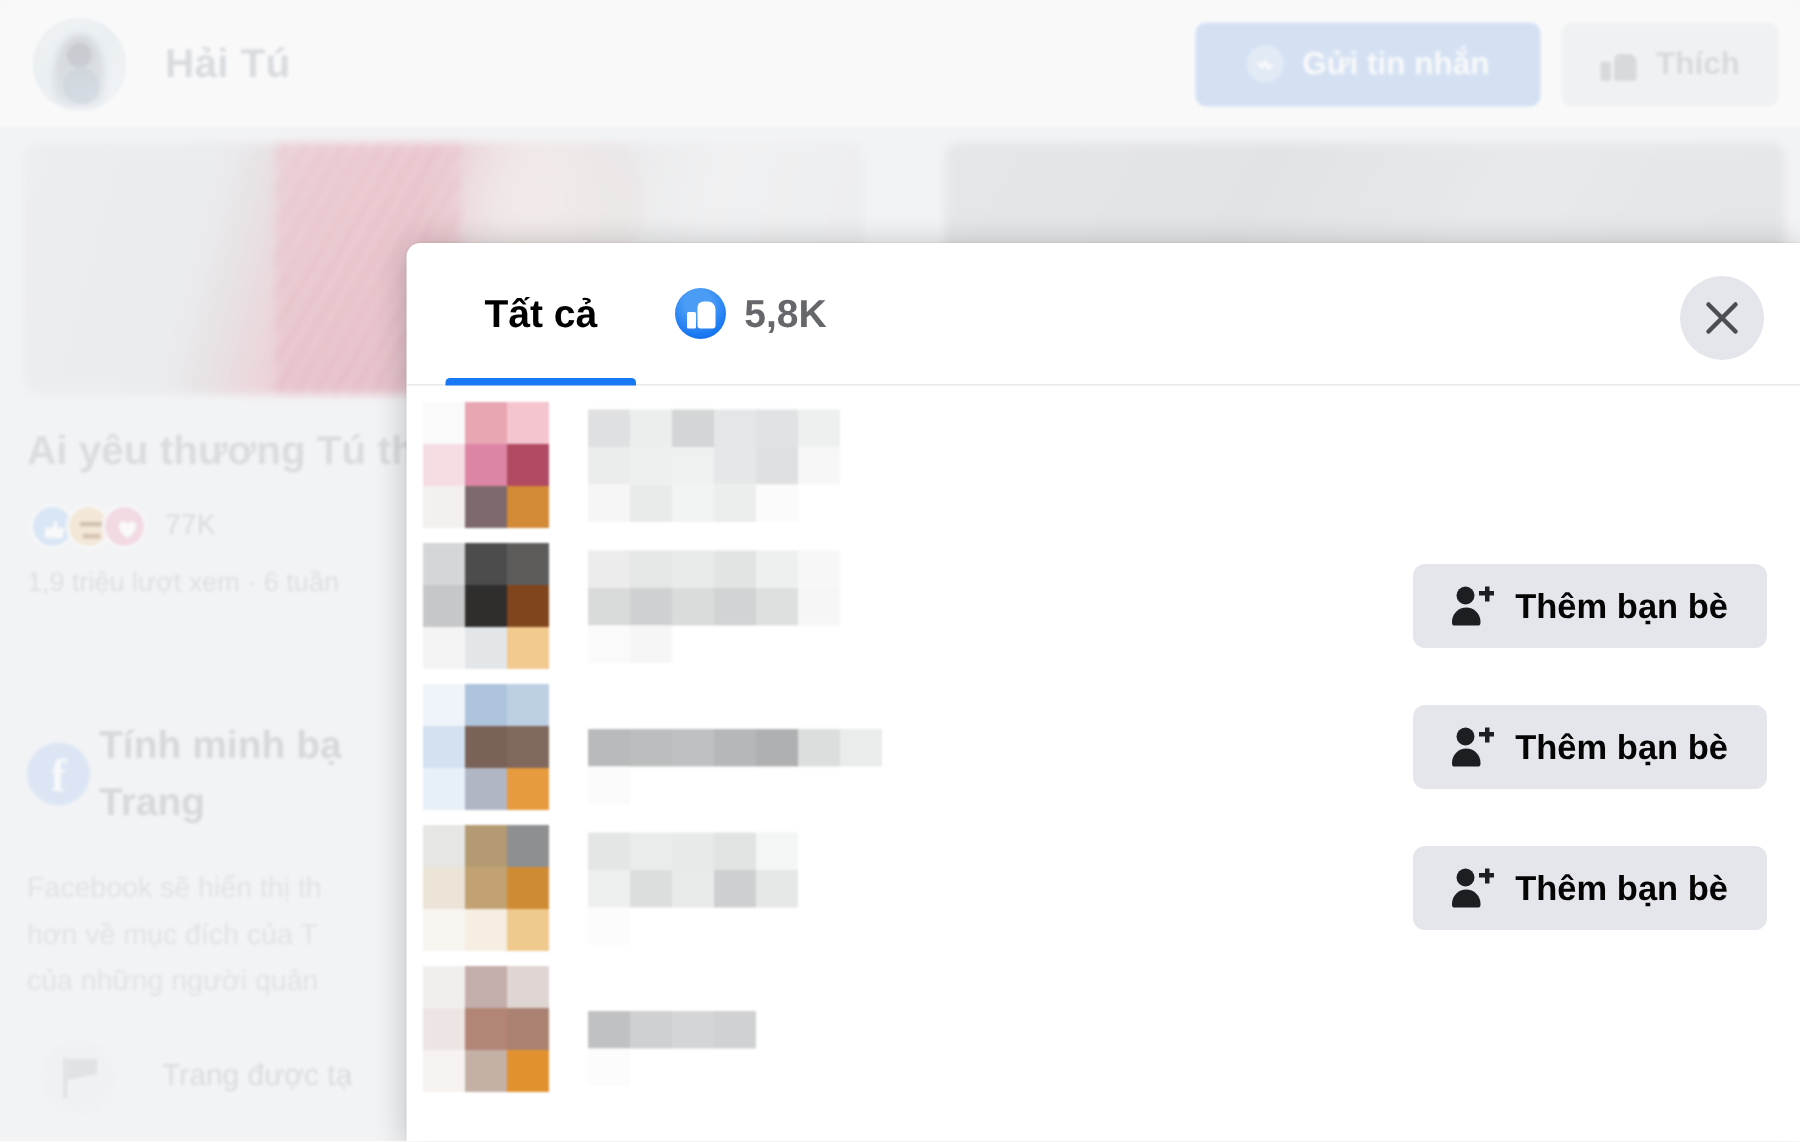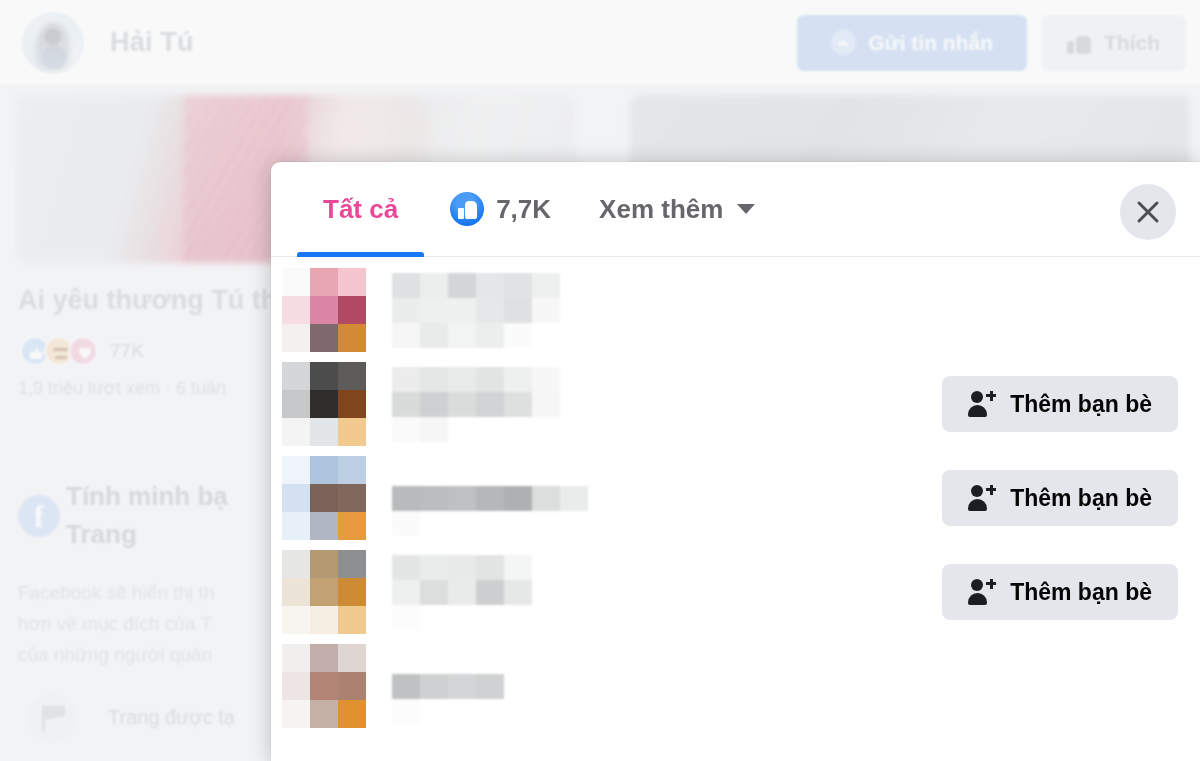--- a/index.html
+++ b/index.html
@@ -361,21 +361,21 @@
     gap: 12px;
     height: 95px;
     padding: 0 26px;
     font-size: 26px;
     font-weight: bold;
     color: #65676b;
     position: relative;
     white-space: nowrap;
     cursor: pointer;
   }
-  .tab.active { color: #ec4899; }
+  .tab.active { color: #000000; }
   .tab.active::after {
     content: "";
     position: absolute;
     left: 0; right: 0; bottom: 0;
     height: 5px;
     background: #1877f2;
     border-radius: 3px 3px 0 0;
   }
 
   .tab-emoji {
@@ -625,27 +625,23 @@
 
     <div class="modal-tabbar">
 
       <div class="tab active">
         <span>Tất cả</span>
       </div>
 
 
       <div class="tab">
         <span class="tab-emoji emoji-like"></span>
-        <span class="tab-count">7,7K</span>
+        <span class="tab-count">5,8K</span>
       </div>
 
-      <div class="tab-more">
-        <span>Xem thêm</span>
-        <span class="caret-down"></span>
-      </div>
 
       <div class="modal-close">
         <svg width="26" height="26" viewBox="0 0 26 26">
           <line x1="4" y1="4" x2="22" y2="22" stroke="#4b4d51" stroke-width="3" stroke-linecap="round"></line>
           <line x1="22" y1="4" x2="4" y2="22" stroke="#4b4d51" stroke-width="3" stroke-linecap="round"></line>
         </svg>
       </div>
     </div>
 
     <div class="modal-body">

